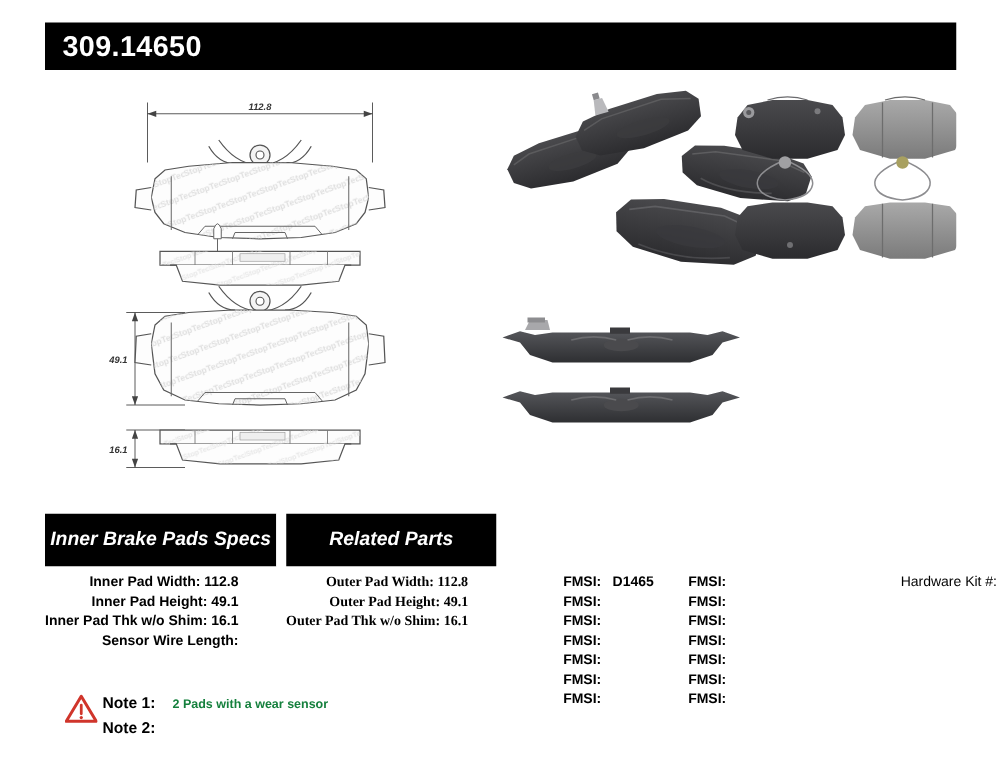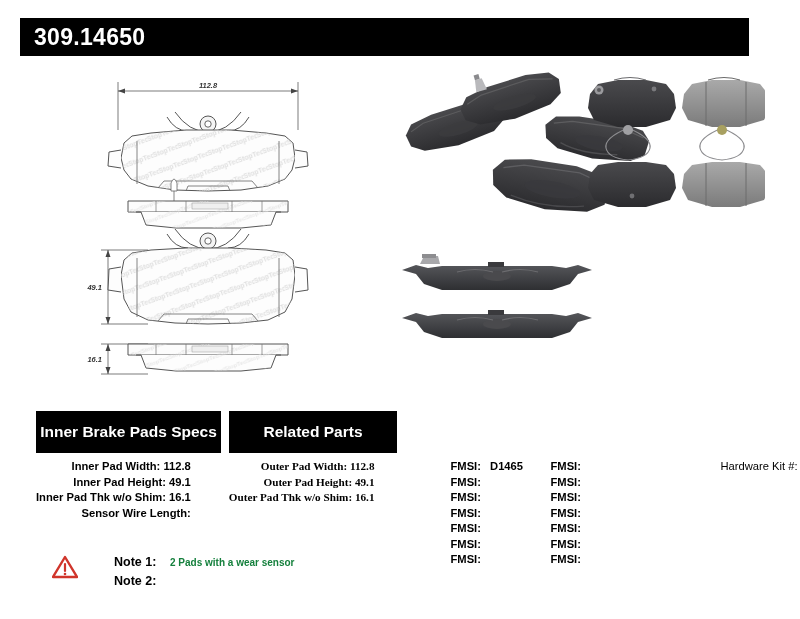--- a/index.html
+++ b/index.html
@@ -1,34 +1,34 @@
 <!DOCTYPE html>
 <html><head>
 <meta charset="utf-8">
 <style>
   html,body{margin:0;padding:0;background:#ffffff;}
   body{width:800px;height:619px;position:relative;overflow:hidden;
        font-family:"Liberation Sans", sans-serif;color:#000;}
 
   
-  .header-bar{position:absolute;left:20px;top:18px;width:729px;height:38px;
+  .header-bar{position:absolute;left:36px;top:18px;width:729px;height:38px;
     background:#000;display:flex;align-items:center;justify-content:space-between;
     padding:0 14px;box-sizing:border-box;}
   .header-bar .part-no{color:#fff;font-size:23px;font-weight:bold;letter-spacing:.3px;}
   .header-bar .prod-type{color:#fff;font-size:23px;font-weight:bold;letter-spacing:.3px;}
 
   
   .drawing-area{position:absolute;left:36px;top:62px;width:350px;height:340px;}
   .photo-area{position:absolute;left:388px;top:62px;width:377px;height:340px;}
 
   svg{display:block;}
 
   
   .spec-table{position:absolute;left:36px;top:411px;width:729px;}
-  .hdr-row{display:flex;height:42px;}
+  .hdr-row{display:flex;height:42px;font-style:italic;}
   .hdr-cell{background:#000;color:#fff;font-size:15.5px;font-weight:bold;
      display:flex;align-items:center;justify-content:center;box-sizing:border-box;}
   .hdr-inner{width:185px;}
   .hdr-outer{width:167px;}
   .hdr-gap{width:4px;background:#fff;}
   .hdr-fmsi{width:201px;}
   .hdr-related{width:168px;}
 
   .body-row{display:flex;margin-top:6px;gap:32px;}
   .col-inner{width:185px;}
@@ -42,21 +42,21 @@
   .fmsi-sub{width:100px;}
   .fmsi-line{font-size:11.2px;font-weight:bold;line-height:15.5px;
      white-space:nowrap;padding-left:6px;}
   .fmsi-val{padding-left:6px;}
   .related-line{font-size:11.2px;font-weight:normal;line-height:15.5px;
      white-space:nowrap;padding-left:12px;}
 
   
   .notes{position:absolute;left:52px;top:553px;display:flex;align-items:flex-start;}
   .warn-icon{width:26px;height:24px;flex:0 0 auto;margin-top:2px;}
-  .notes-text{margin-left:36px;}
+  .notes-text{margin-left:4px;}
   .note-row{display:flex;align-items:baseline;line-height:18px;white-space:nowrap;}
   .note-label{font-size:12.5px;font-weight:bold;width:50px;}
   .note-value{font-size:10px;font-weight:bold;color:#15803d;margin-left:6px;}
 </style>
 </head>
 <body>
 
 <div class="header-bar">
   <span class="part-no">309.14650</span>
 </div>

